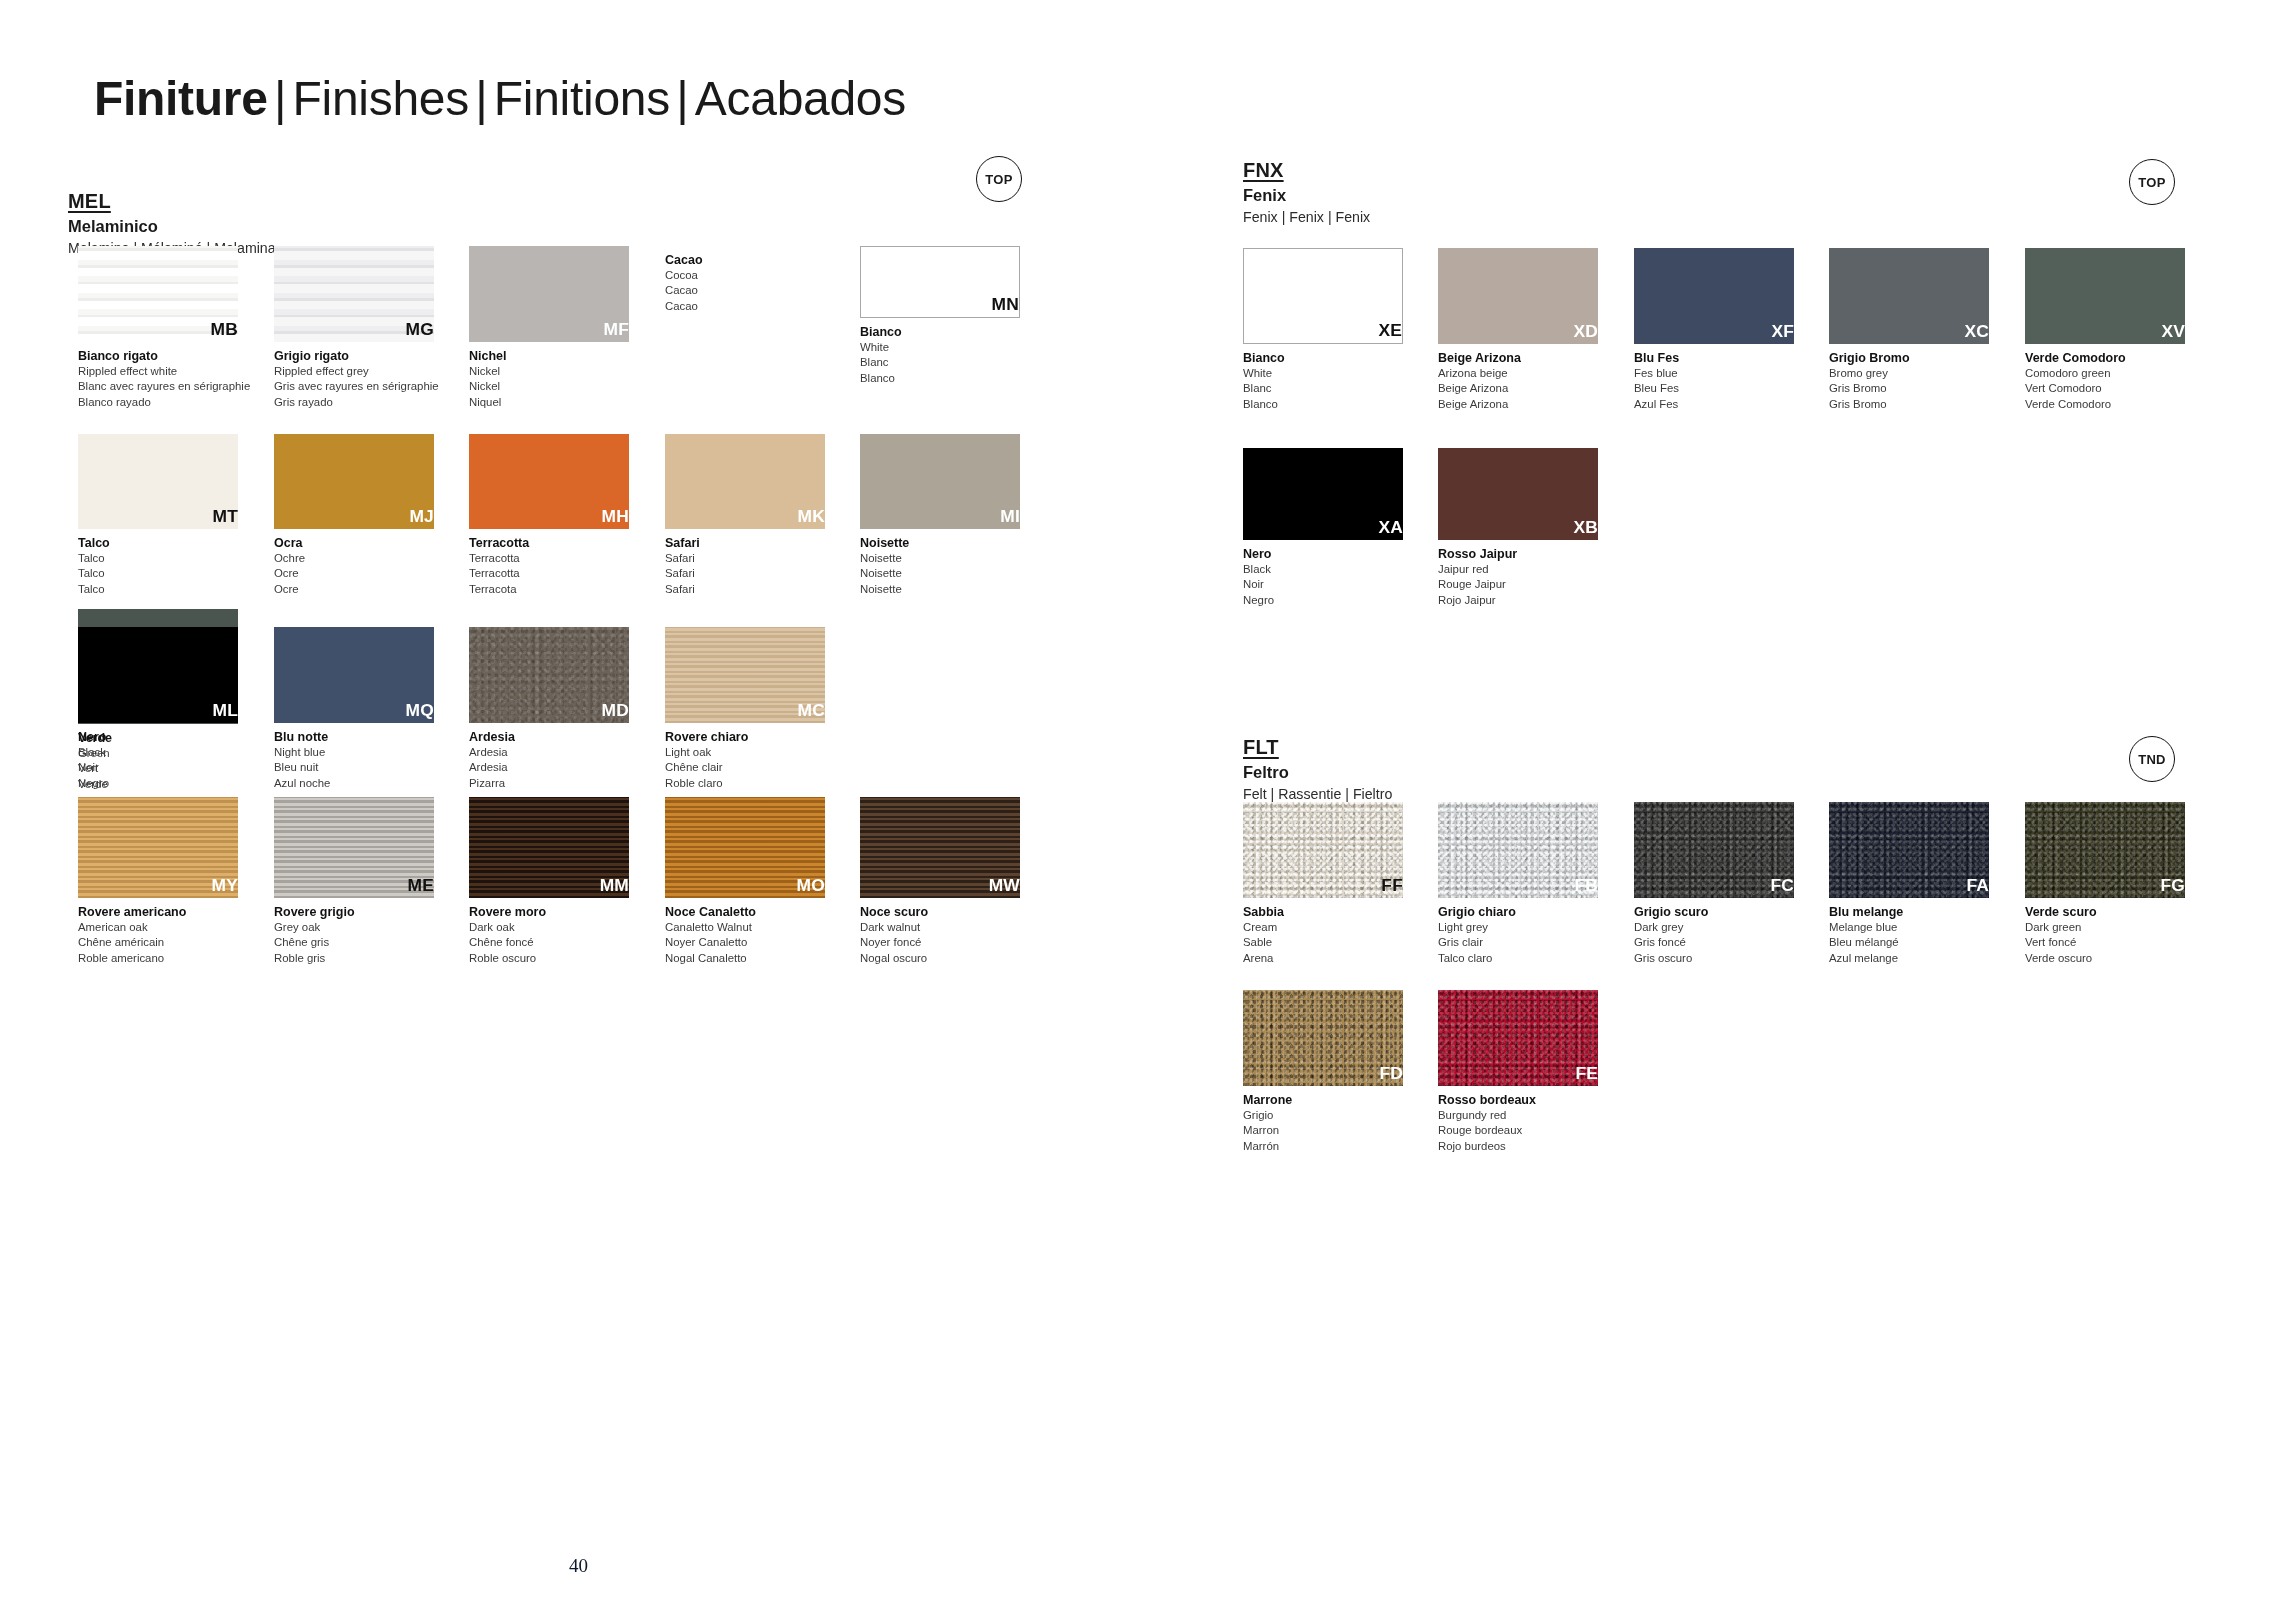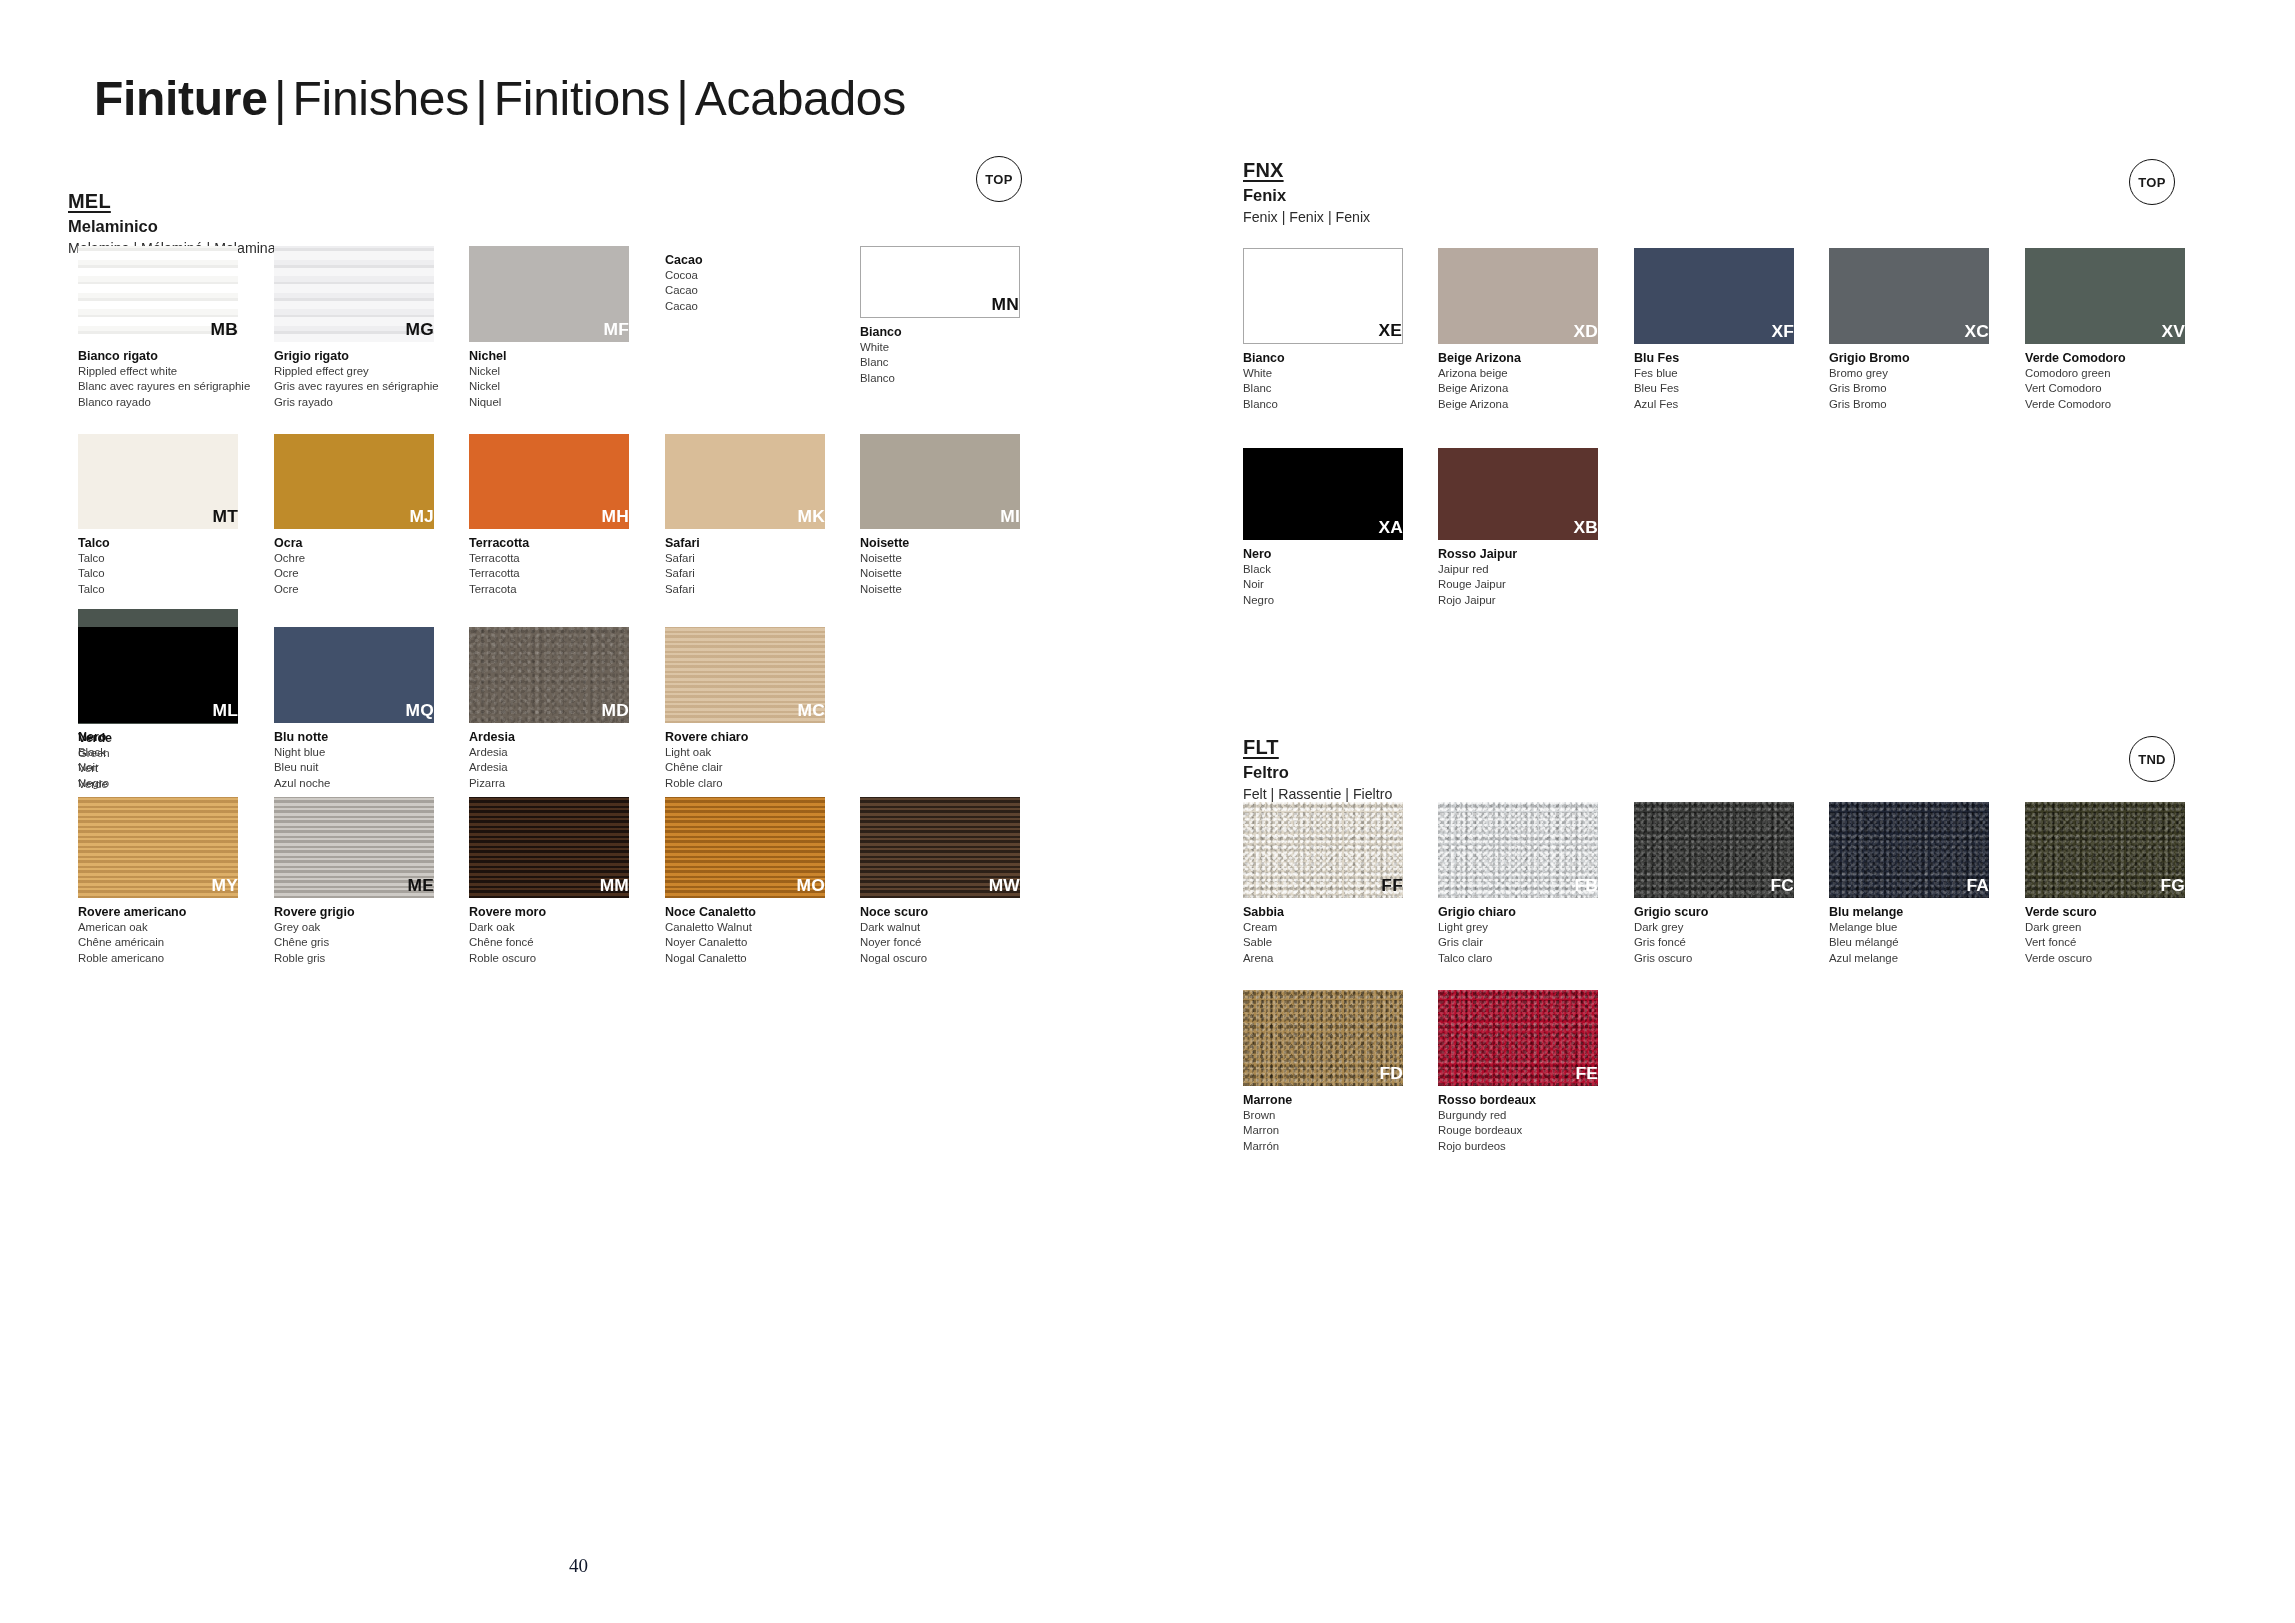--- a/index.html
+++ b/index.html
@@ -509,21 +509,21 @@
             <div class="cap-tr">Vert foncé</div>
             <div class="cap-tr">Verde oscuro</div>
           </div>
         </div>
         <div class="cell" style="left: 95px; top: 990px;">
           <div class="chip" style="height: 96px; background: radial-gradient(circle at 12% 18%, rgba(255, 255, 255, 0.16) 0px, rgba(255, 255, 255, 0.16) 1.8px, transparent 1.8px) 0% 0% / 6.4px 6.4px, radial-gradient(circle at 38% 44%, rgba(0, 0, 0, 0.38) 0px, rgba(0, 0, 0, 0.38) 1.8px, transparent 1.8px) 0% 0% / 8.3px 8.3px, radial-gradient(circle at 66% 12%, rgba(255, 255, 255, 0.16) 0px, rgba(255, 255, 255, 0.16) 1.8px, transparent 1.8px) 0% 0% / 5.5px 5.5px, radial-gradient(circle at 84% 62%, rgba(0, 0, 0, 0.38) 0px, rgba(0, 0, 0, 0.38) 1.8px, transparent 1.8px) 0% 0% / 10px 10px, radial-gradient(circle at 24% 78%, rgba(255, 255, 255, 0.09) 0px, rgba(255, 255, 255, 0.09) 1.8px, transparent 1.8px) 0% 0% / 7.3px 7.3px, radial-gradient(circle at 56% 88%, rgba(255, 255, 255, 0.16) 0px, rgba(255, 255, 255, 0.16) 1.8px, transparent 1.8px) 0% 0% / 9.2px 9.2px, radial-gradient(circle at 92% 30%, rgba(255, 255, 255, 0.09) 0px, rgba(255, 255, 255, 0.09) 1.8px, transparent 1.8px) 0% 0% / 11px 11px, radial-gradient(circle at 6% 52%, rgba(0, 0, 0, 0.38) 0px, rgba(0, 0, 0, 0.38) 1.8px, transparent 1.8px) 0% 0% / 4.6px 4.6px, linear-gradient(rgb(168, 135, 79), rgb(168, 135, 79)) 0% 0% / auto rgb(168, 135, 79);">
             <span class="chip-code light">FD</span>
           </div>
           <div class="cap">
             <div class="cap-it">Marrone</div>
-            <div class="cap-tr">Brown</div>
+            <div class="cap-tr">Grigio</div>
             <div class="cap-tr">Marron</div>
             <div class="cap-tr">Marrón</div>
           </div>
         </div>
         <div class="cell" style="left: 290px; top: 990px;">
           <div class="chip" style="height: 96px; background: radial-gradient(circle at 12% 18%, rgba(255, 255, 255, 0.16) 0px, rgba(255, 255, 255, 0.16) 1.8px, transparent 1.8px) 0% 0% / 6.4px 6.4px, radial-gradient(circle at 38% 44%, rgba(0, 0, 0, 0.38) 0px, rgba(0, 0, 0, 0.38) 1.8px, transparent 1.8px) 0% 0% / 8.3px 8.3px, radial-gradient(circle at 66% 12%, rgba(255, 255, 255, 0.16) 0px, rgba(255, 255, 255, 0.16) 1.8px, transparent 1.8px) 0% 0% / 5.5px 5.5px, radial-gradient(circle at 84% 62%, rgba(0, 0, 0, 0.38) 0px, rgba(0, 0, 0, 0.38) 1.8px, transparent 1.8px) 0% 0% / 10px 10px, radial-gradient(circle at 24% 78%, rgba(255, 255, 255, 0.09) 0px, rgba(255, 255, 255, 0.09) 1.8px, transparent 1.8px) 0% 0% / 7.3px 7.3px, radial-gradient(circle at 56% 88%, rgba(255, 255, 255, 0.16) 0px, rgba(255, 255, 255, 0.16) 1.8px, transparent 1.8px) 0% 0% / 9.2px 9.2px, radial-gradient(circle at 92% 30%, rgba(255, 255, 255, 0.09) 0px, rgba(255, 255, 255, 0.09) 1.8px, transparent 1.8px) 0% 0% / 11px 11px, radial-gradient(circle at 6% 52%, rgba(0, 0, 0, 0.38) 0px, rgba(0, 0, 0, 0.38) 1.8px, transparent 1.8px) 0% 0% / 4.6px 4.6px, linear-gradient(rgb(176, 11, 42), rgb(176, 11, 42)) 0% 0% / auto rgb(176, 11, 42);">
             <span class="chip-code light">FE</span>
           </div>
           <div class="cap">
             <div class="cap-it">Rosso bordeaux</div>

